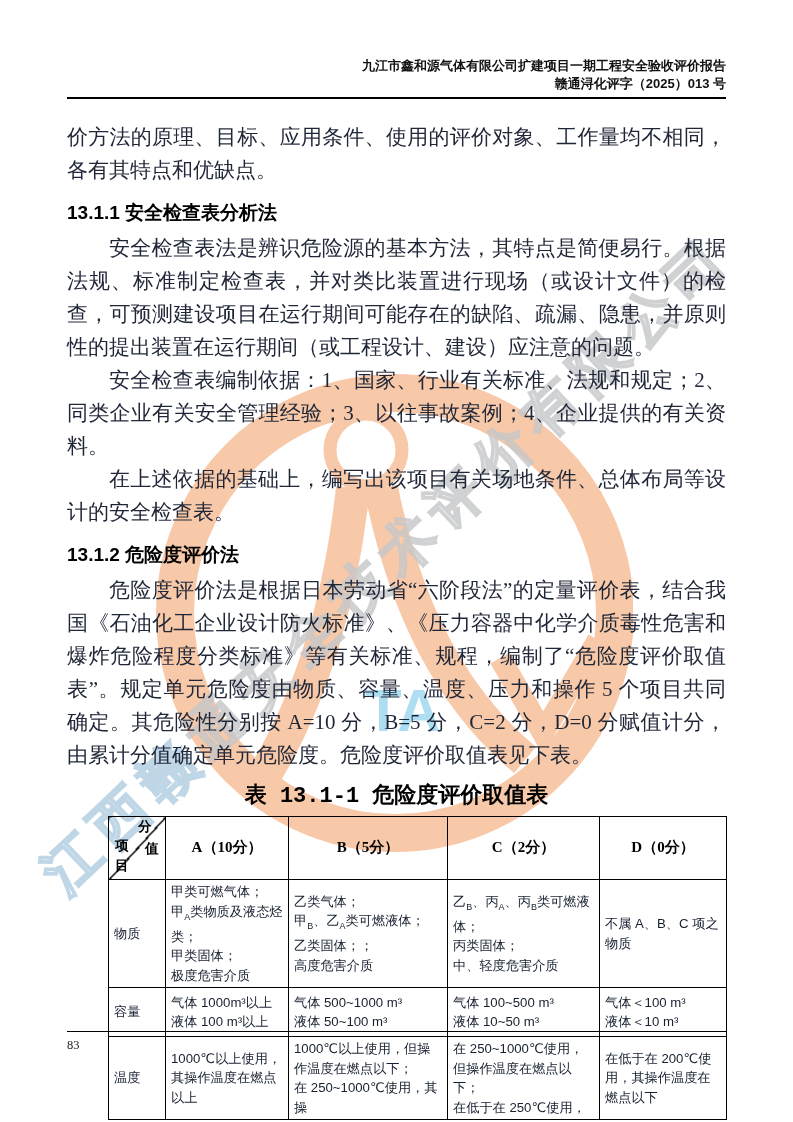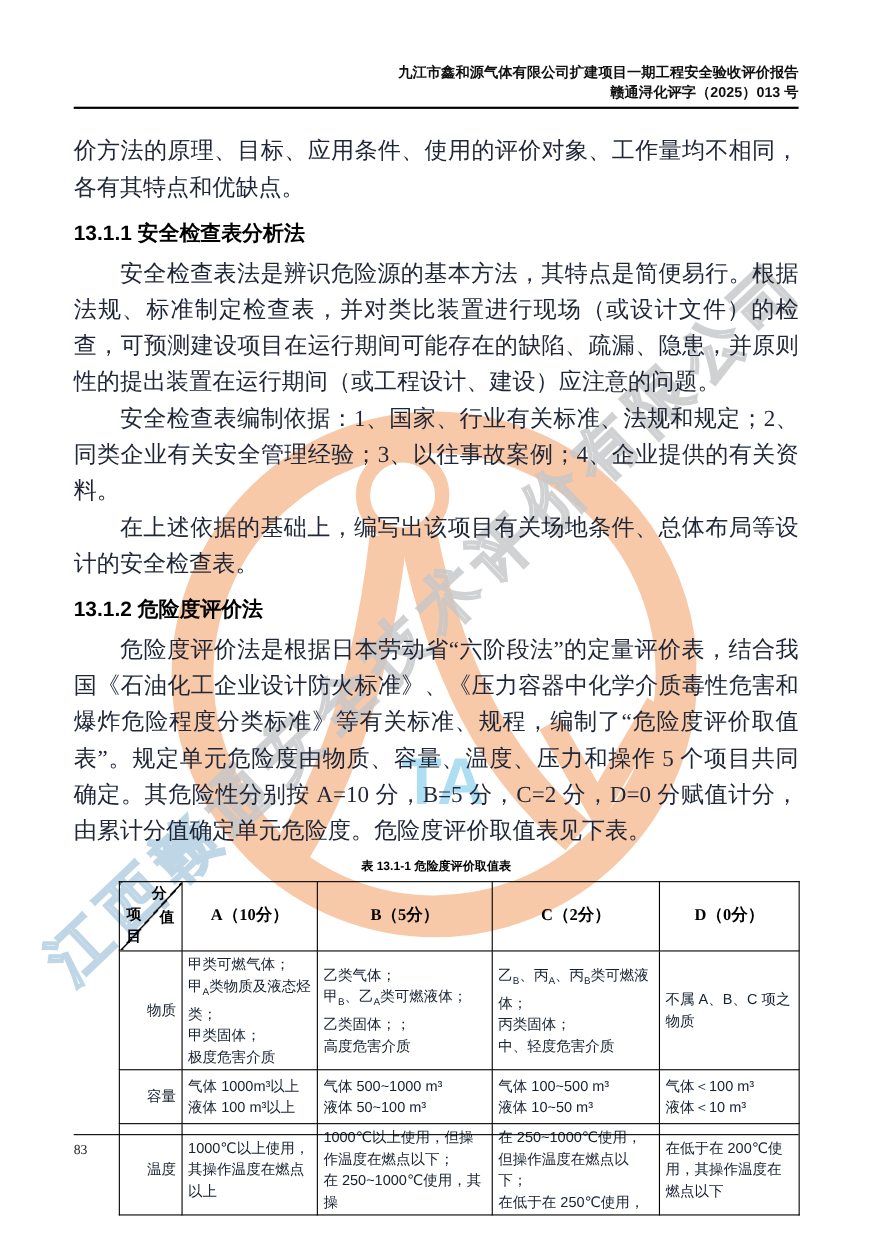--- a/index.html
+++ b/index.html
@@ -43,38 +43,38 @@
     margin:0;text-indent:2em;
   }
   p.cont{text-indent:0;margin-top:22px;}
   h3.sec{
     font-family:"Liberation Sans","DejaVu Sans",sans-serif;
     font-size:19px;line-height:22px;color:#000;
     margin:15px 0 8px 0;
   }
 
   .tbl-title{
-    font-family:Liberation Sans, sans-serif;font-weight:bold;
-    font-size:11px;text-align:center;margin:8px 0 6px 0;color:#000;
+    font-family:Liberation Mono, monospace;font-weight:bold;
+    font-size:22px;text-align:center;margin:8px 0 6px 0;color:#000;
   }
 
   table.vals{
     border-collapse:collapse;table-layout:fixed;
     margin-left:41px;width:618px;background:transparent;
   }
   table.vals th,table.vals td{
     border:1.6px solid #000;vertical-align:middle;
     font-size:13.2px;line-height:19.5px;padding:2px 5px;
     font-family:"Liberation Sans","DejaVu Sans",sans-serif;color:#16202f;
   }
   table.vals th{
     font-family:"Liberation Serif","DejaVu Serif",serif;
     font-weight:bold;font-size:15px;color:#000;text-align:center;height:58px;
   }
-  td.rowlab{text-align:right;font-size:14px;}
+  td.rowlab{text-align:left;font-size:14px;}
   td sub{font-size:9px;}
   tr.r-matter td{height:97px;}
   tr.r-volume td{height:44px;}
   tr.r-temp td{height:60px;}
 
   
   th.corner{
     position:relative;padding:0;
     background:linear-gradient(to bottom right,
       transparent calc(50% - 0.8px),#000 calc(50% - 0.8px),

